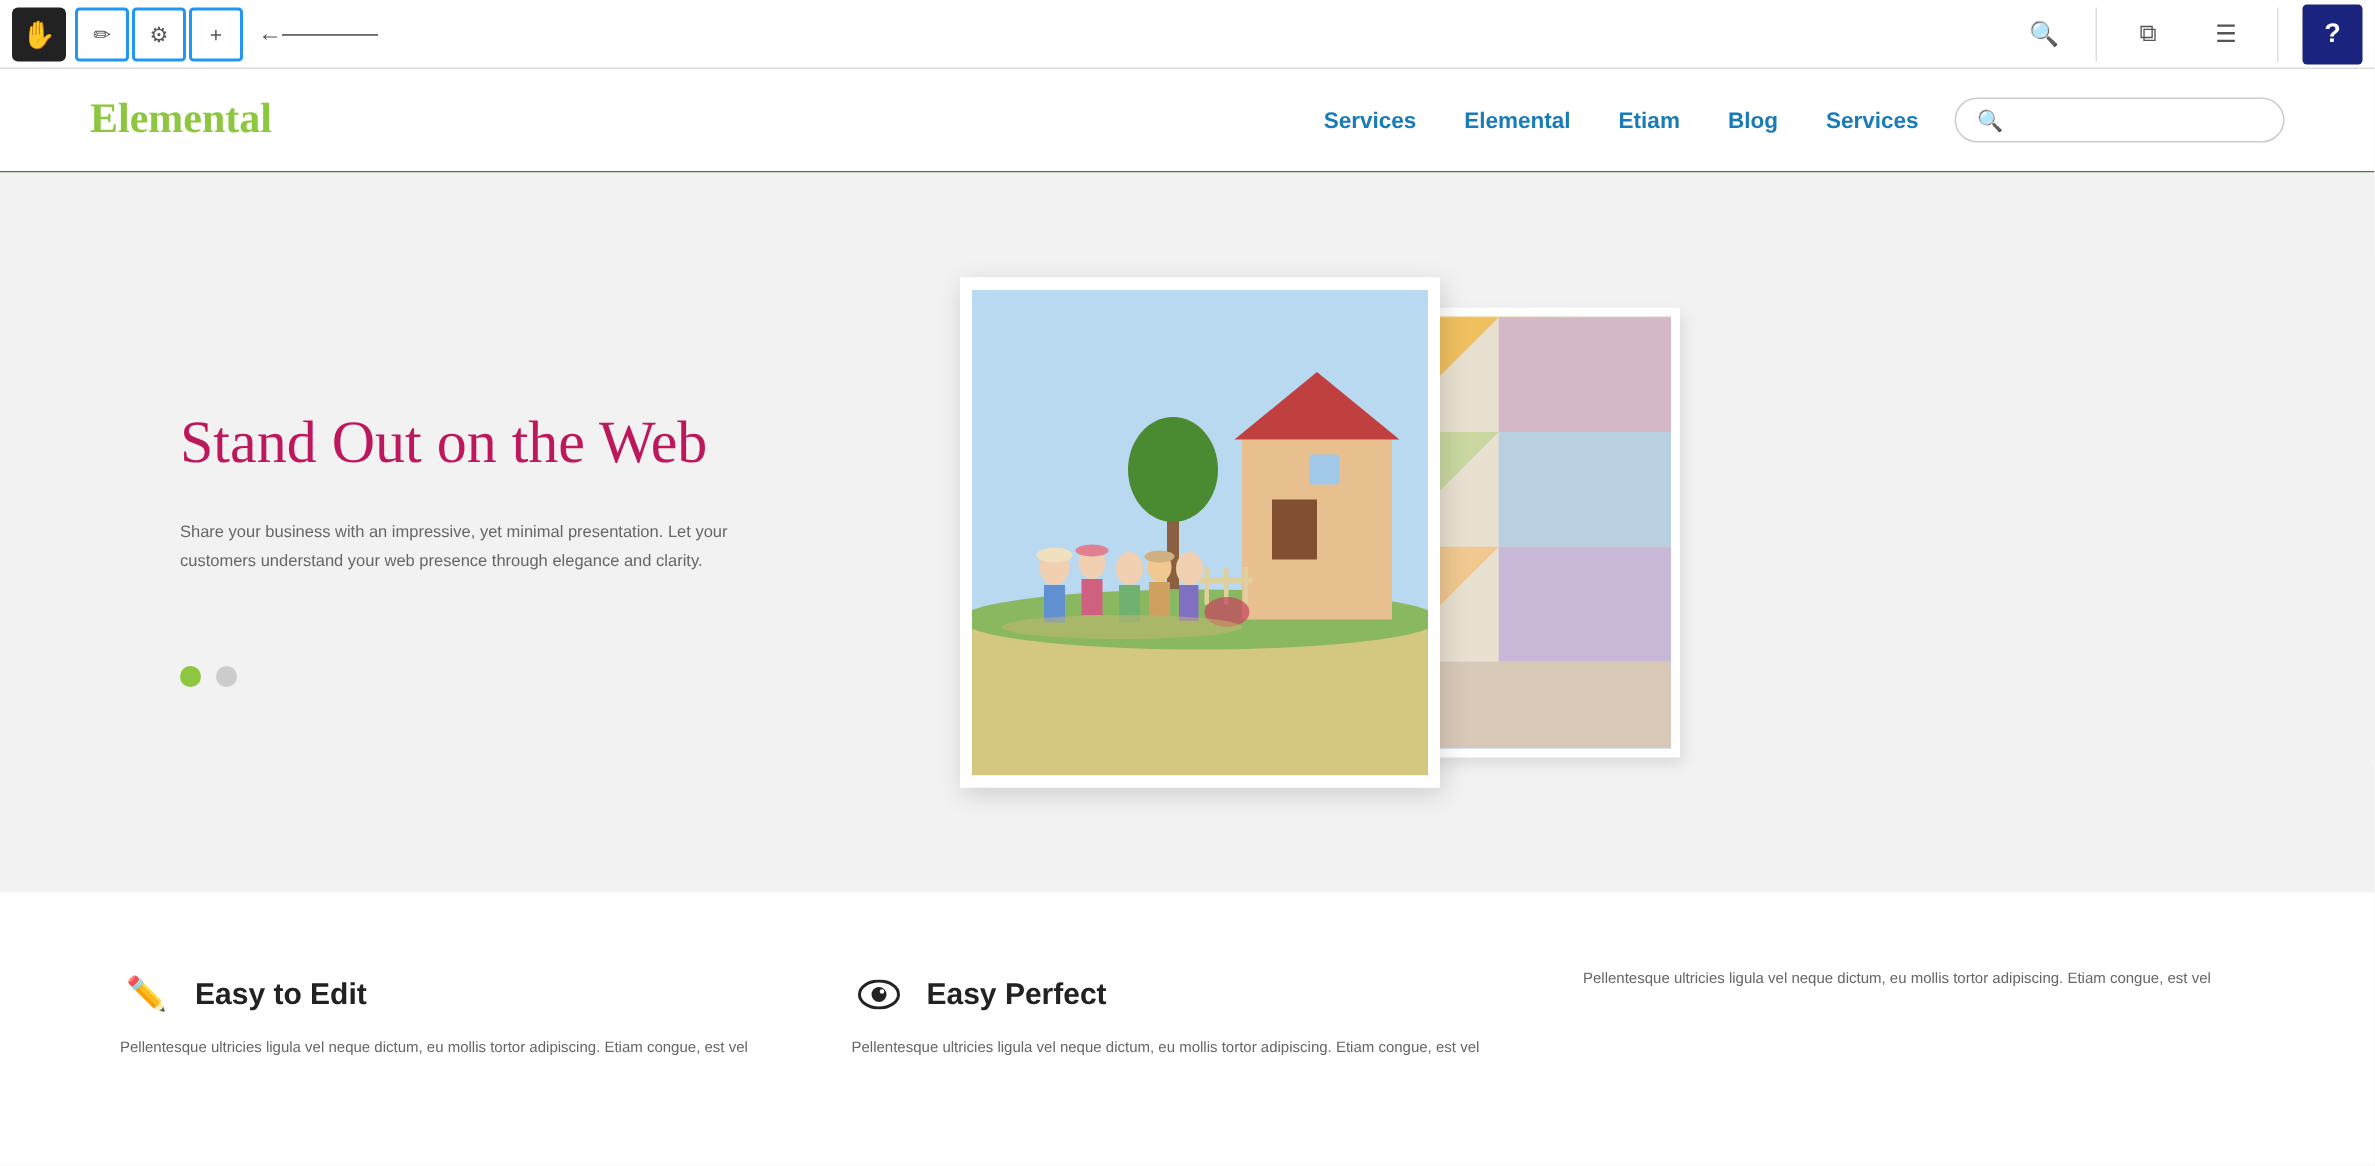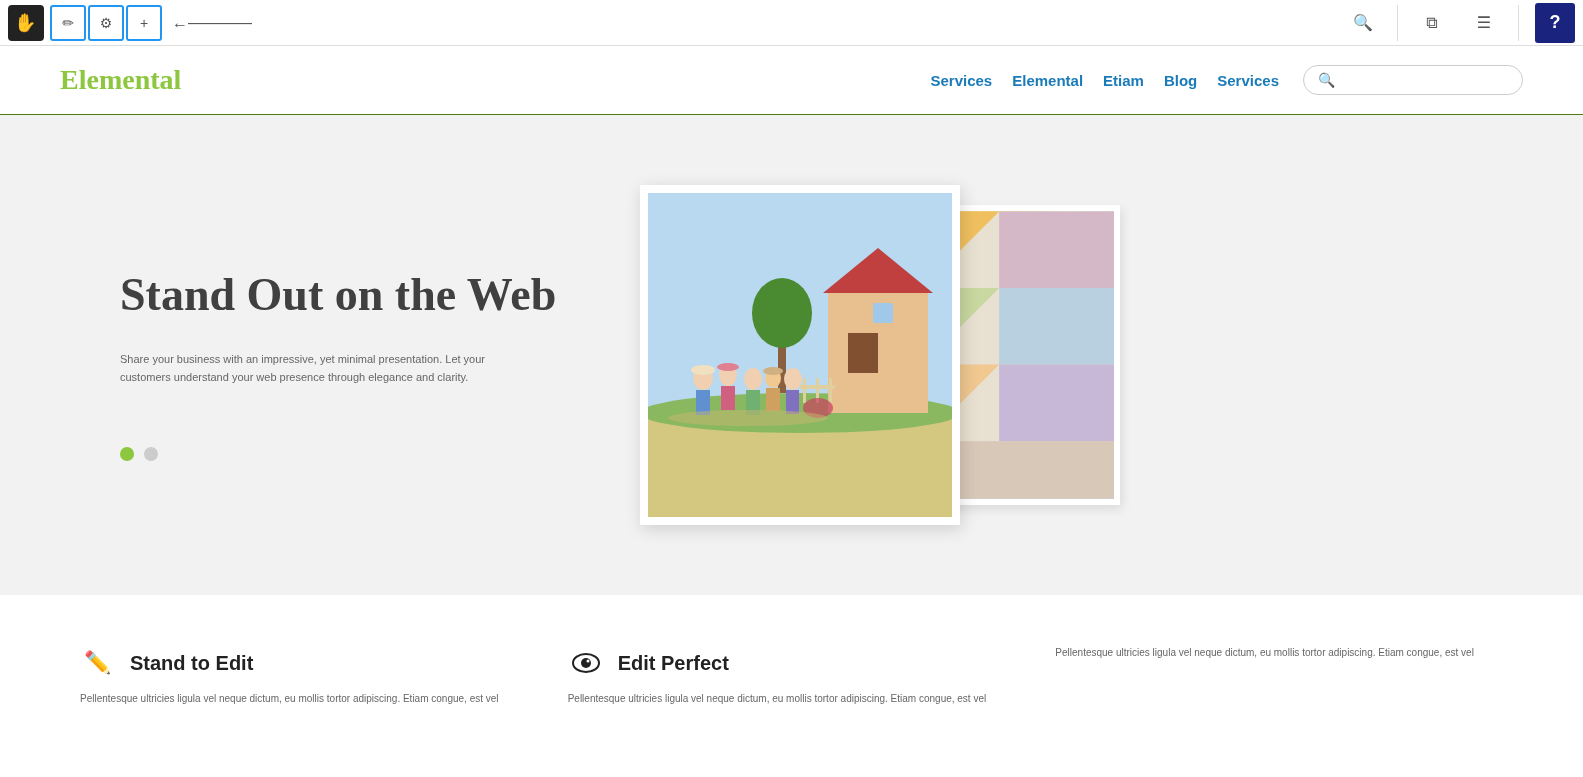--- a/index.html
+++ b/index.html
@@ -70,21 +70,21 @@
     .site-logo {
       font-size: 28px;
       color: #8dc63f;
       font-weight: bold;
       margin-right: auto;
       font-family: Georgia, serif;
     }
     .site-nav {
       display: flex;
       align-items: flex-start;
-      gap: 20px;
+      gap: 32px;
       margin-right: 24px;
     }
     .nav-link {
       color: #1a7bb9;
       text-decoration: none;
       font-size: 15px;
       font-weight: 600;
       cursor: pointer;
     }
     .search-box {
@@ -106,23 +106,23 @@
       padding: 60px 80px 40px 120px;
       min-height: 440px;
       position: relative;
       overflow: hidden;
     }
     .hero-content {
       flex: 1;
       max-width: 520px;
     }
     .hero-title {
-      font-size: 46px;
-      color: #404040;
-      font-weight: 700;
+      font-size: 40px;
+      color: #be185d;
+      font-weight: 400;
       line-height: 1.15;
       margin-bottom: 28px;
       font-family: Georgia, serif;
     }
     .hero-desc {
       color: #666;
       font-size: 11px;
       line-height: 1.7;
       max-width: 390px;
     }
@@ -339,33 +339,33 @@
         <ellipse cx="100" cy="225" rx="80" ry="8" fill="#c8b870" opacity="0.5"></ellipse>
       </svg>
     </div>
   </div>
 </section>
 
 <section class="features">
   <div class="feature-item">
     <div class="feature-header">
       <div class="feature-icon">✏️</div>
-      <span class="feature-title">Stand to Edit</span>
+      <span class="feature-title">Easy to Edit</span>
     </div>
     <p class="feature-desc">Pellentesque ultricies ligula vel neque dictum, eu mollis tortor adipiscing. Etiam congue, est vel</p>
   </div>
   <div class="feature-item">
     <div class="feature-header">
       <div class="feature-icon">
         <svg width="28" height="20" viewBox="0 0 28 20" xmlns="http://www.w3.org/2000/svg">
           <ellipse cx="14" cy="10" rx="13" ry="9" fill="none" stroke="#222" stroke-width="2"></ellipse>
           <circle cx="14" cy="10" r="5" fill="#222"></circle>
           <circle cx="16" cy="8" r="1.5" fill="#fff"></circle>
         </svg>
       </div>
-      <span class="feature-title">Edit Perfect</span>
+      <span class="feature-title">Easy Perfect</span>
     </div>
     <p class="feature-desc">Pellentesque ultricies ligula vel neque dictum, eu mollis tortor adipiscing. Etiam congue, est vel</p>
   </div>
   <div class="feature-item">
     <p class="feature-desc">Pellentesque ultricies ligula vel neque dictum, eu mollis tortor adipiscing. Etiam congue, est vel</p>
   </div>
 </section>
 
 </body></html>

